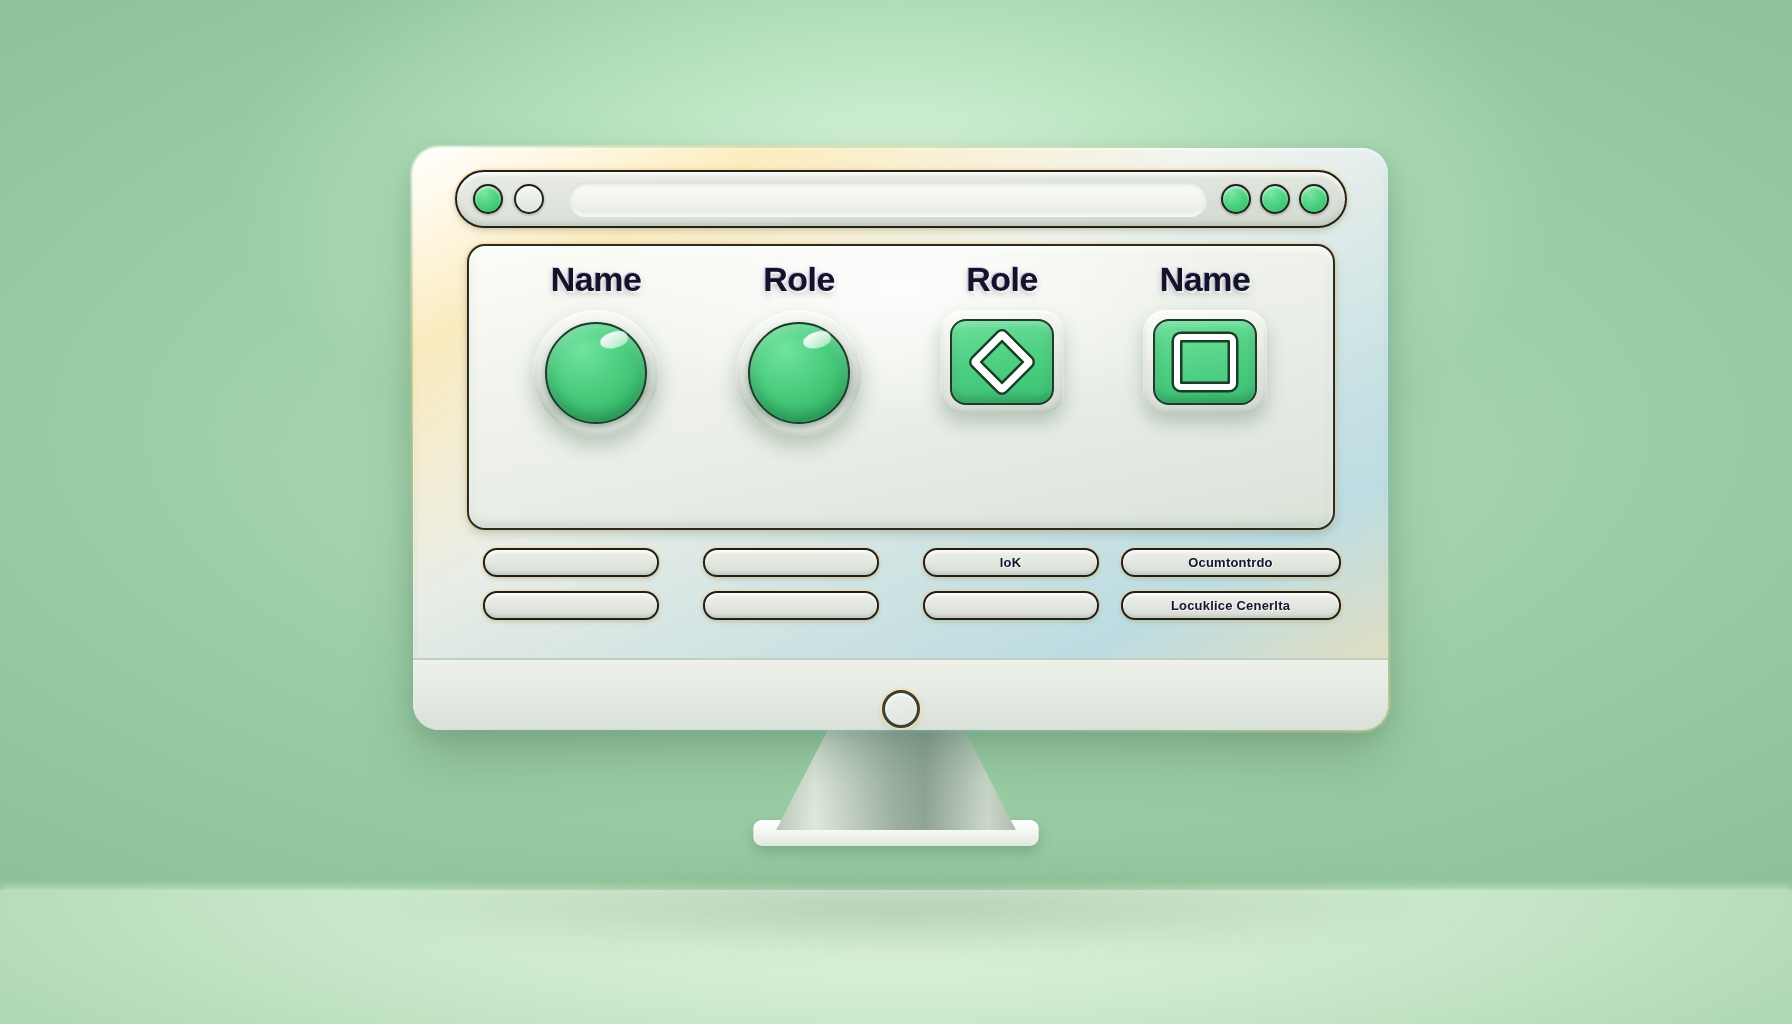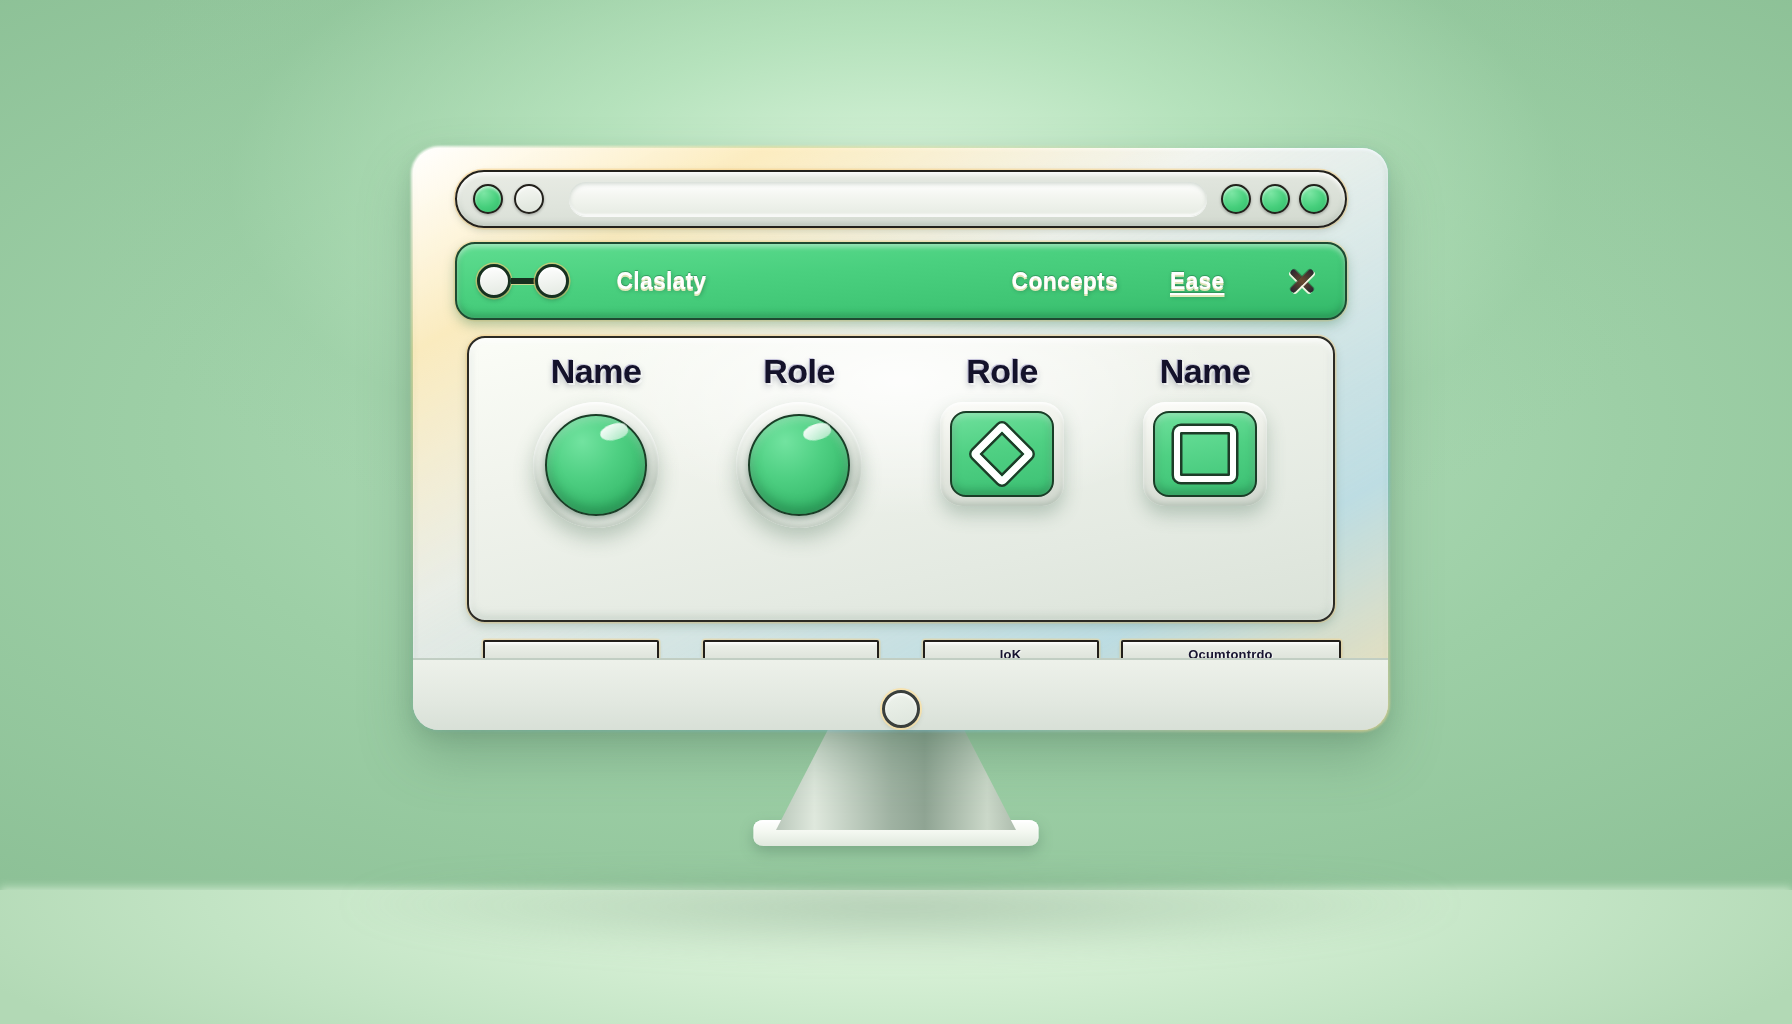--- a/index.html
+++ b/index.html
@@ -383,21 +383,21 @@
   #pill-area {
     position: relative;
     margin: 18px auto 0;
     width: 880px;
   }
   .pill-row { display: flex; margin-bottom: 14px; }
   .pill-cell { flex: 1; display: flex; justify-content: center; }
   .pill {
     width: 176px;
     height: 29px;
-    border-radius: 2px;
+    border-radius: 14px;
     border: 2.5px solid #221f1a;
     background: linear-gradient(180deg, #eef1ea 0%, #e2e7df 50%, #d6ddd3 100%);
     display: flex;
     align-items: center;
     justify-content: center;
     box-shadow:
       inset 0 2px 3px rgba(255,255,255,0.9),
       inset 0 -2px 3px rgba(150,168,152,0.4),
       0 2px 4px rgba(90,120,100,0.22),
       0 0 0 1.5px rgba(255,214,140,0.45);
@@ -432,32 +432,20 @@
         <span class="tb-dot filled"></span>
         <span class="tb-dot empty"></span>
         <div id="urlbar" title=""></div>
         <div id="tb-right">
           <span class="tb-dot filled"></span>
           <span class="tb-dot filled"></span>
           <span class="tb-dot filled"></span>
         </div>
       </div>
 
-      <div id="greenbar">
-        <span id="link-icon">
-          <span class="link-node"></span>
-          <span class="link-bar"></span>
-          <span class="link-node"></span>
-        </span>
-        <span class="gb-label" id="gb-primary">Claslaty</span>
-        <span id="gb-spacer"></span>
-        <span class="gb-label" id="gb-concepts">Concepts</span>
-        <span class="gb-label" id="gb-ease">Ease</span>
-        <span id="close-x"></span>
-      </div>
 
       <div id="card">
         <div id="card-glow"></div>
 
         <div id="header-row">
           <div class="col">
             <span class="col-head">Name</span>
           </div>
           <div class="col">
             <span class="col-head">Role</span>
@@ -516,20 +504,42 @@
               <span class="pill-text">loK</span>
             </div>
           </div>
           <div class="pill-cell">
             <div class="pill wide">
               <span class="pill-text">Ocumtontrdo</span>
             </div>
           </div>
         </div>
 
+        <div class="pill-row">
+          <div class="pill-cell">
+            <div class="pill">
+              <span class="pill-text"></span>
+            </div>
+          </div>
+          <div class="pill-cell">
+            <div class="pill">
+              <span class="pill-text"></span>
+            </div>
+          </div>
+          <div class="pill-cell">
+            <div class="pill">
+              <span class="pill-text"></span>
+            </div>
+          </div>
+          <div class="pill-cell">
+            <div class="pill wide">
+              <span class="pill-text">Locuklice Cenerlta</span>
+            </div>
+          </div>
+        </div>
 
       </div>
     </div>
 
     <div id="bezel-bottom"></div>
   </div>
   <div id="power-ring"></div>
 </div>
 
 </body></html>

